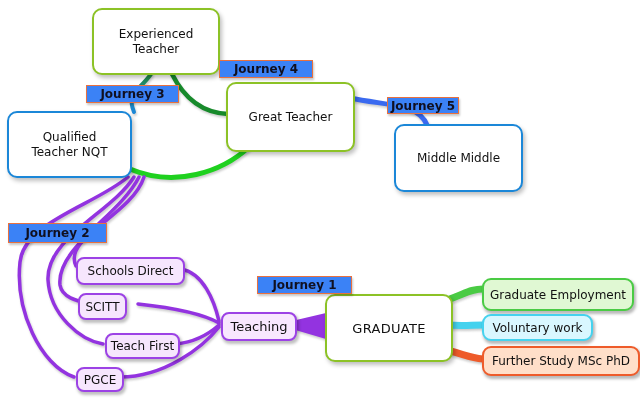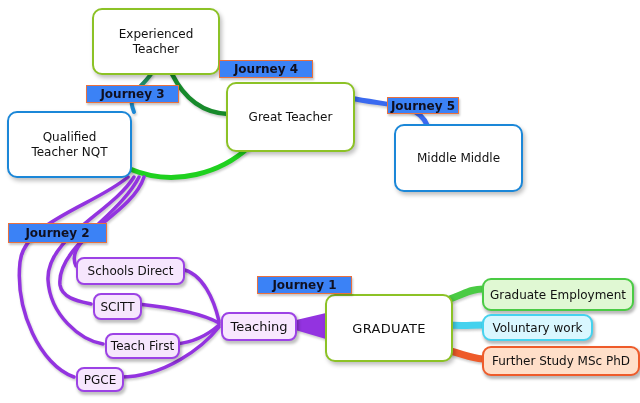--- a/index.html
+++ b/index.html
@@ -119,21 +119,21 @@
   <div class="journey" style="left:219px;top:60px;width:92px;height:16px;">
     <span>Journey 4</span>
   </div>
   <div class="journey" style="left:387px;top:97px;width:70px;height:15px;">
     <span>Journey 5</span>
   </div>
 
   <div class="pnode" style="left:76px;top:257px;width:105px;height:24px;">
     <span>Schools Direct</span>
   </div>
-  <div class="pnode" style="left:93px;top:293px;width:45px;height:23px;text-align:right;">
+  <div class="pnode" style="left:78px;top:293px;width:45px;height:23px;text-align:right;">
     <span>SCITT</span>
   </div>
   <div class="pnode" style="left:105px;top:333px;width:71px;height:22px;">
     <span>Teach First</span>
   </div>
   <div class="pnode teaching-node" style="left:221px;top:312px;width:72px;height:25px;">
     <span>Teaching</span>
   </div>
   <div class="pnode" style="left:76px;top:367px;width:44px;height:21px;">
     <span>PGCE</span>

